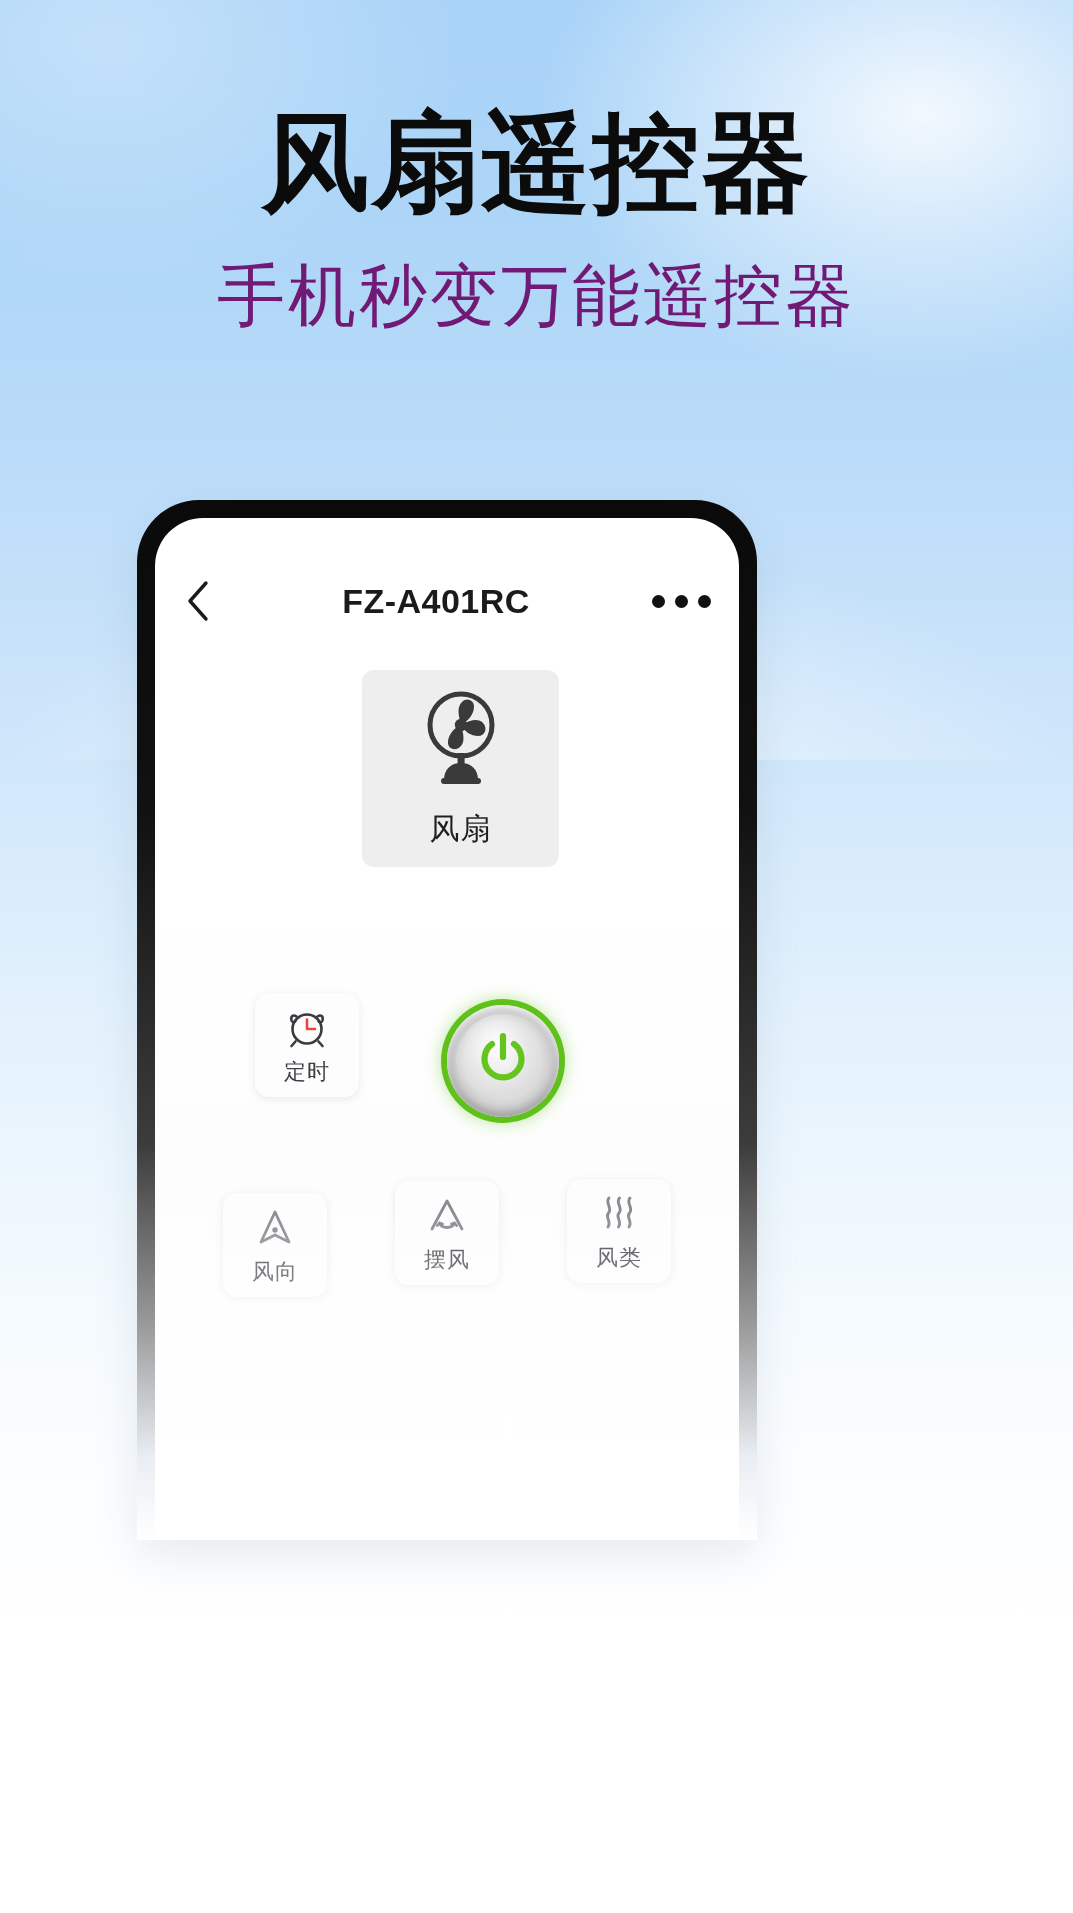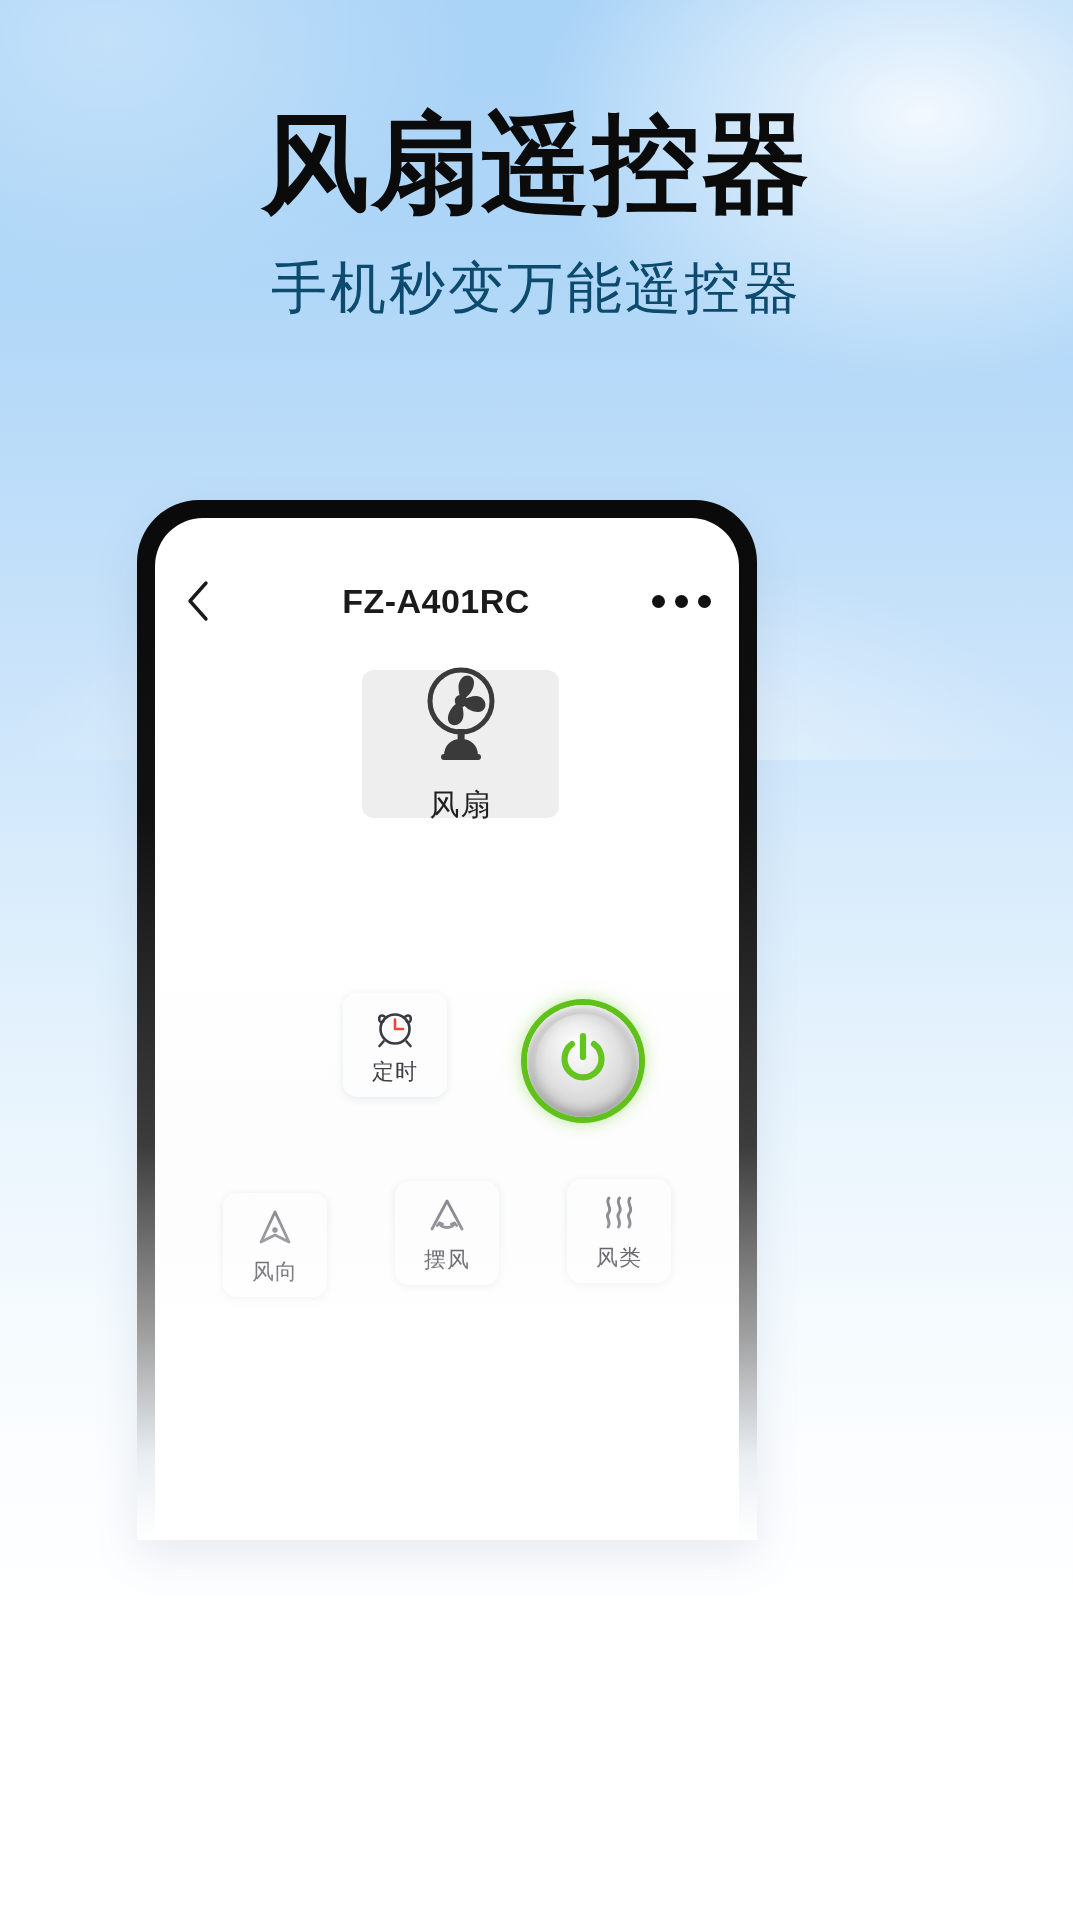--- a/index.html
+++ b/index.html
@@ -39,27 +39,27 @@
   #headline {
     position:absolute; left:0; right:0; top:104px;
     text-align:center;
   }
   #title {
     font-size:108px;
     font-weight:bold;
     color:#0b0b0b;
     letter-spacing:2px;
     line-height:1.12;
-    font-family:Liberation Sans, sans-serif;
+    font-family:Liberation Serif, serif;
   }
   #subtitle {
     margin-top:26px;
-    font-size:56px;
+    font-size:68px;
     font-weight:500;
-    color:#0c4a6e;
+    color:#701a75;
     letter-spacing:3px;
     font-family:"DejaVu Sans","Liberation Sans",sans-serif;
   }
 
   
   #phone-wrap {
     position:absolute;
     left:137px;
     top:500px;
     width:620px;
@@ -105,21 +105,21 @@
     width:100px; height:82px;
     display:flex; align-items:center; justify-content:center;
     gap:10px; cursor:pointer;
   }
   #more-btn i { width:13px; height:13px; border-radius:50%; background:#111; display:block; }
 
   
   #device-card {
     position:absolute;
     left:207px; top:152px;
-    width:197px; height:148px;
+    width:197px; height:197px;
     background:#eeeeee;
     border-radius:12px;
     display:flex; flex-direction:column;
     align-items:center; justify-content:center;
     cursor:pointer;
   }
   #device-icon { margin-top:-2px; }
   #device-label {
     margin-top:16px;
     font-size:30px; color:#1f1f1f; font-weight:500;
@@ -145,21 +145,21 @@
     cursor:pointer;
   }
   .ctrl-btn .glyph { height:48px; display:flex; align-items:center; justify-content:center; }
   .ctrl-label {
     margin-top:6px;
     font-size:22px;
     color:#3e3e46;
     letter-spacing:1px;
   }
 
-  #row-1 .slot { width:192px; display:flex; justify-content:flex-end; }
+  #row-1 .slot { width:192px; display:flex; justify-content:flex-start; }
   #row-1 #slot-power { width:192px; }
   #row-2 .slot { width:172px; display:flex; justify-content:center; }
 
   
   #btn-timer  { transform:translateY(-16px); }
   #btn-speed  { transform:translateY(-12px); }
   #btn-dir    { transform:translateY(-2px); }
   #btn-swing  { transform:translateY(-14px); }
   #btn-mode   { transform:translateY(-16px); }
 

